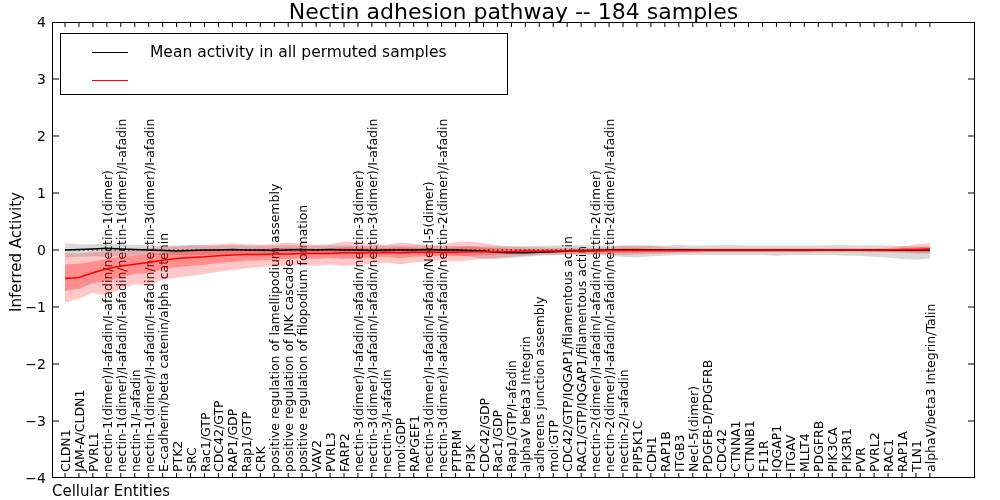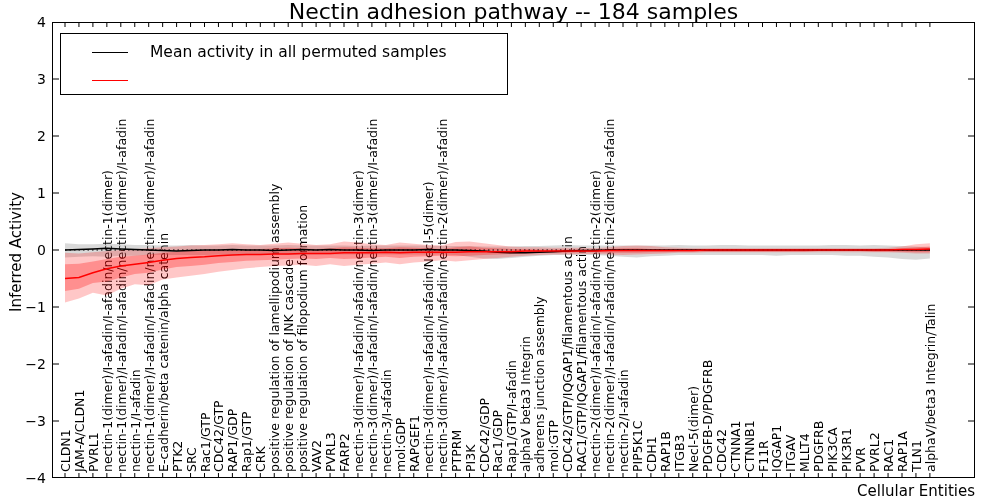--- a/index.html
+++ b/index.html
@@ -16,21 +16,21 @@
     position:absolute;left:52px;top:22px;width:923px;height:456px;
     border:1px solid #000;box-sizing:border-box;background:transparent;z-index:3;
     pointer-events:none;
   }
   #curves{position:absolute;left:52px;top:22px;z-index:2;}
   #ylabel{
     position:absolute;left:-104px;top:243px;width:240px;text-align:center;
     font-size:15px;transform:rotate(-90deg);transform-origin:center center;
   }
   #xlabel-axis{
-    position:absolute;left:52px;top:482px;width:923px;text-align:right;font-size:15px;
+    position:absolute;left:52px;top:482px;width:923px;text-align:left;font-size:15px;
   }
   .ytick{
     position:absolute;width:44px;text-align:right;font-size:14px;line-height:18px;
   }
   .xlab{
     position:absolute;font-size:12.5px;line-height:13px;white-space:nowrap;
     transform:rotate(-90deg);transform-origin:0 0;z-index:1;
   }
   #legend{
     position:absolute;left:60px;top:33px;width:448px;height:62px;

